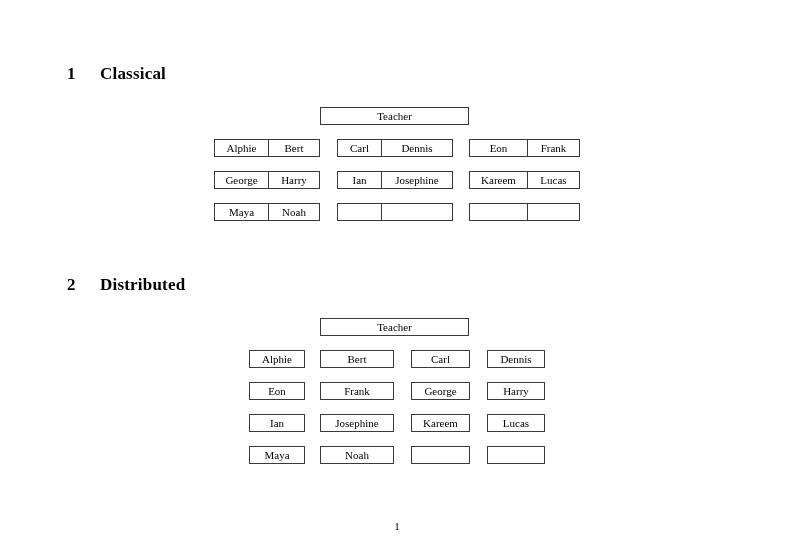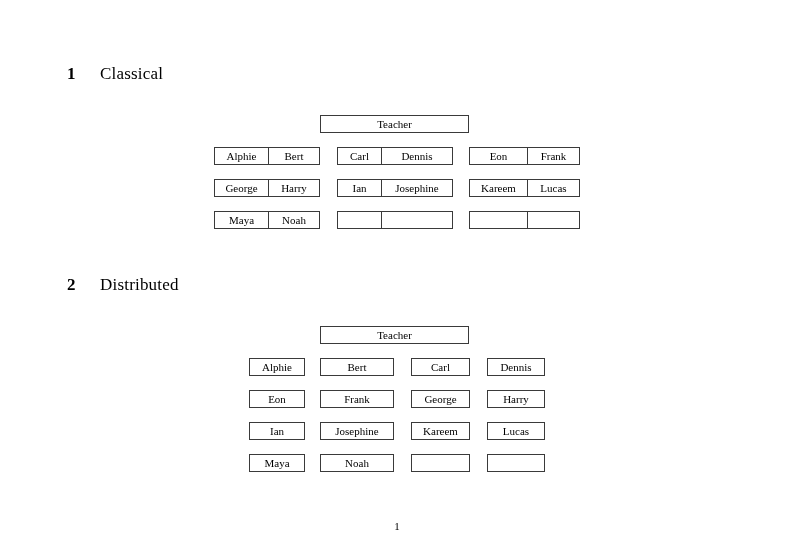--- a/index.html
+++ b/index.html
@@ -31,21 +31,21 @@
     white-space: nowrap;
     display: flex;
     align-items: baseline;
   }
   .section-number {
     display: inline-block;
     width: 33px;
     font-weight: bold;
   }
   .section-title {
-    font-weight: normal;
+    font-weight: bold;
   }
 
   #heading-classical   { top: 64px; }
   #heading-distributed { top: 275px; }
 
   
   .grid-row {
     position: absolute;
     display: flex;
     align-items: flex-start;
@@ -54,21 +54,20 @@
   .cell {
     box-sizing: border-box;
     border: 1px solid #3a3a3a;
     height: 18px;
     line-height: 16px;
     text-align: center;
     font-size: 11px;
     white-space: nowrap;
     overflow: hidden;
     background: #ffffff;
-    margin-top: 8px;
   }
 
   
   .group {
     display: flex;
     box-sizing: border-box;
   }
   .group .cell + .cell {
     border-left: 1px solid #3a3a3a;
     margin-left: -1px;

